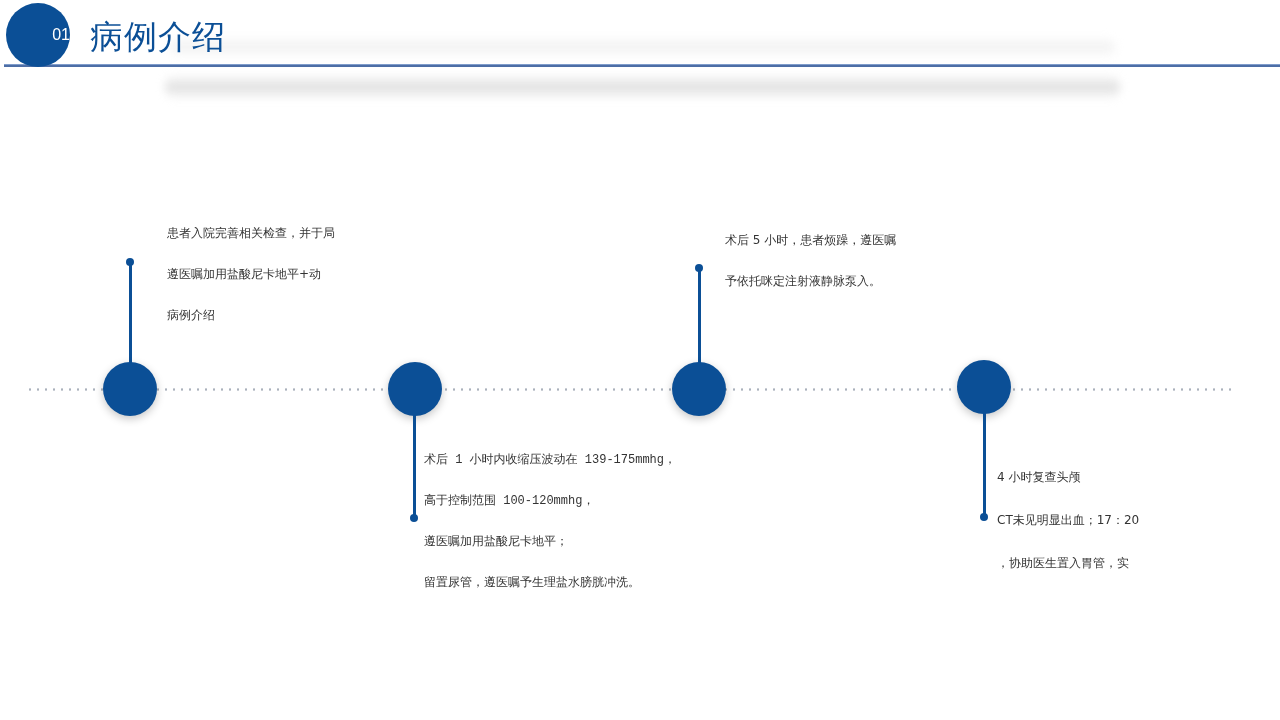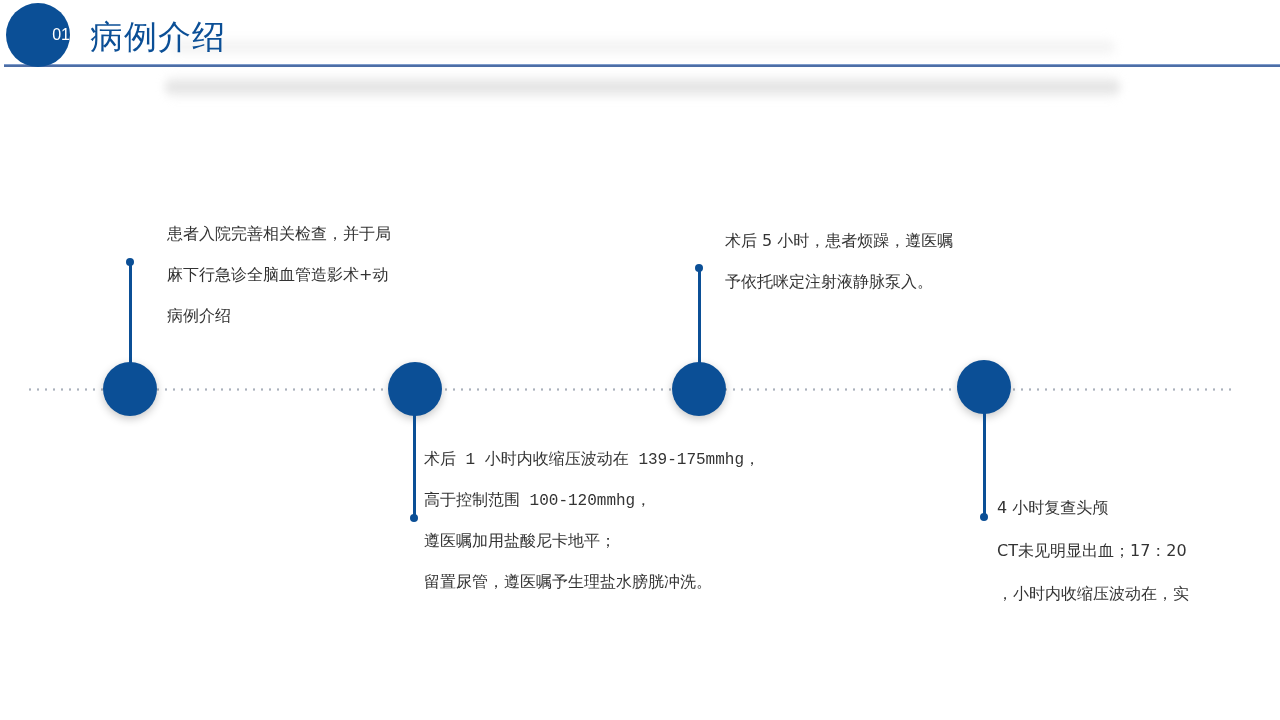--- a/index.html
+++ b/index.html
@@ -42,21 +42,21 @@
       background: #0b4f96;
       box-shadow: 0 3px 8px rgba(0,0,0,0.22);
     }
     .stem {
       position: absolute; width: 3px; background: #0b4f96;
     }
     .stem-dot {
       position: absolute; width: 8px; height: 8px; border-radius: 50%; background: #0b4f96;
     }
     .event-text {
-      position: absolute; color: #333333; font-size: 16px; line-height: 41px;
+      position: absolute; color: #333333; font-size: 12px; line-height: 41px;
       font-family: "DejaVu Sans", sans-serif; white-space: nowrap;
     }
     .event-text .line { display: block; }
   </style>
 </head>
 <body>
 
 <div class="shadow-band-top"></div>
 <div class="shadow-band-bottom"></div>
 <div class="header-rule"></div>
@@ -66,21 +66,21 @@
 <div class="header-title">病例介绍</div>
 
 <div class="timeline-line"></div>
 
 <div>
   <div class="stem-dot" style="left:126px; top:258px;"></div>
   <div class="stem" style="left:129px; top:262px; height:110px;"></div>
   <div class="node" style="left:103px; top:362px;"></div>
   <div class="event-text" style="left:167px; top:213px;">
     <span class="line">患者入院完善相关检查，并于局</span>
-    <span class="line">麻下行急诊全脑血管造影术+动</span>
+    <span class="line">遵医嘱加用盐酸尼卡地平+动</span>
     <span class="line">病例介绍</span>
   </div>
 </div>
 
 <div>
   <div class="node" style="left:388px; top:362px;"></div>
   <div class="stem" style="left:413px; top:410px; height:108px;"></div>
   <div class="stem-dot" style="left:410px; top:514px;"></div>
   <div class="event-text" style="left:424px; top:440px;font-family:Liberation Mono, monospace;">
     <span class="line">术后 1 小时内收缩压波动在 139-175mmhg，</span>
@@ -97,18 +97,18 @@
   <div class="event-text" style="left:725px; top:220px;">
     <span class="line">术后 5 小时，患者烦躁，遵医嘱</span>
     <span class="line">予依托咪定注射液静脉泵入。</span>
   </div>
 </div>
 
 <div>
   <div class="node" style="left:957px; top:360px;"></div>
   <div class="stem" style="left:983px; top:408px; height:110px;"></div>
   <div class="stem-dot" style="left:980px; top:513px;"></div>
-  <div class="event-text" style="left:997px; top:486px; line-height:43px;">
+  <div class="event-text" style="left:997px; top:456px; line-height:43px;">
     <span class="line">4 小时复查头颅</span>
     <span class="line">CT未见明显出血；17：20</span>
-    <span class="line">，小时内收缩压波动在，实</span>
+    <span class="line">，协助医生置入胃管，实</span>
   </div>
 </div>
 
 </body></html>

